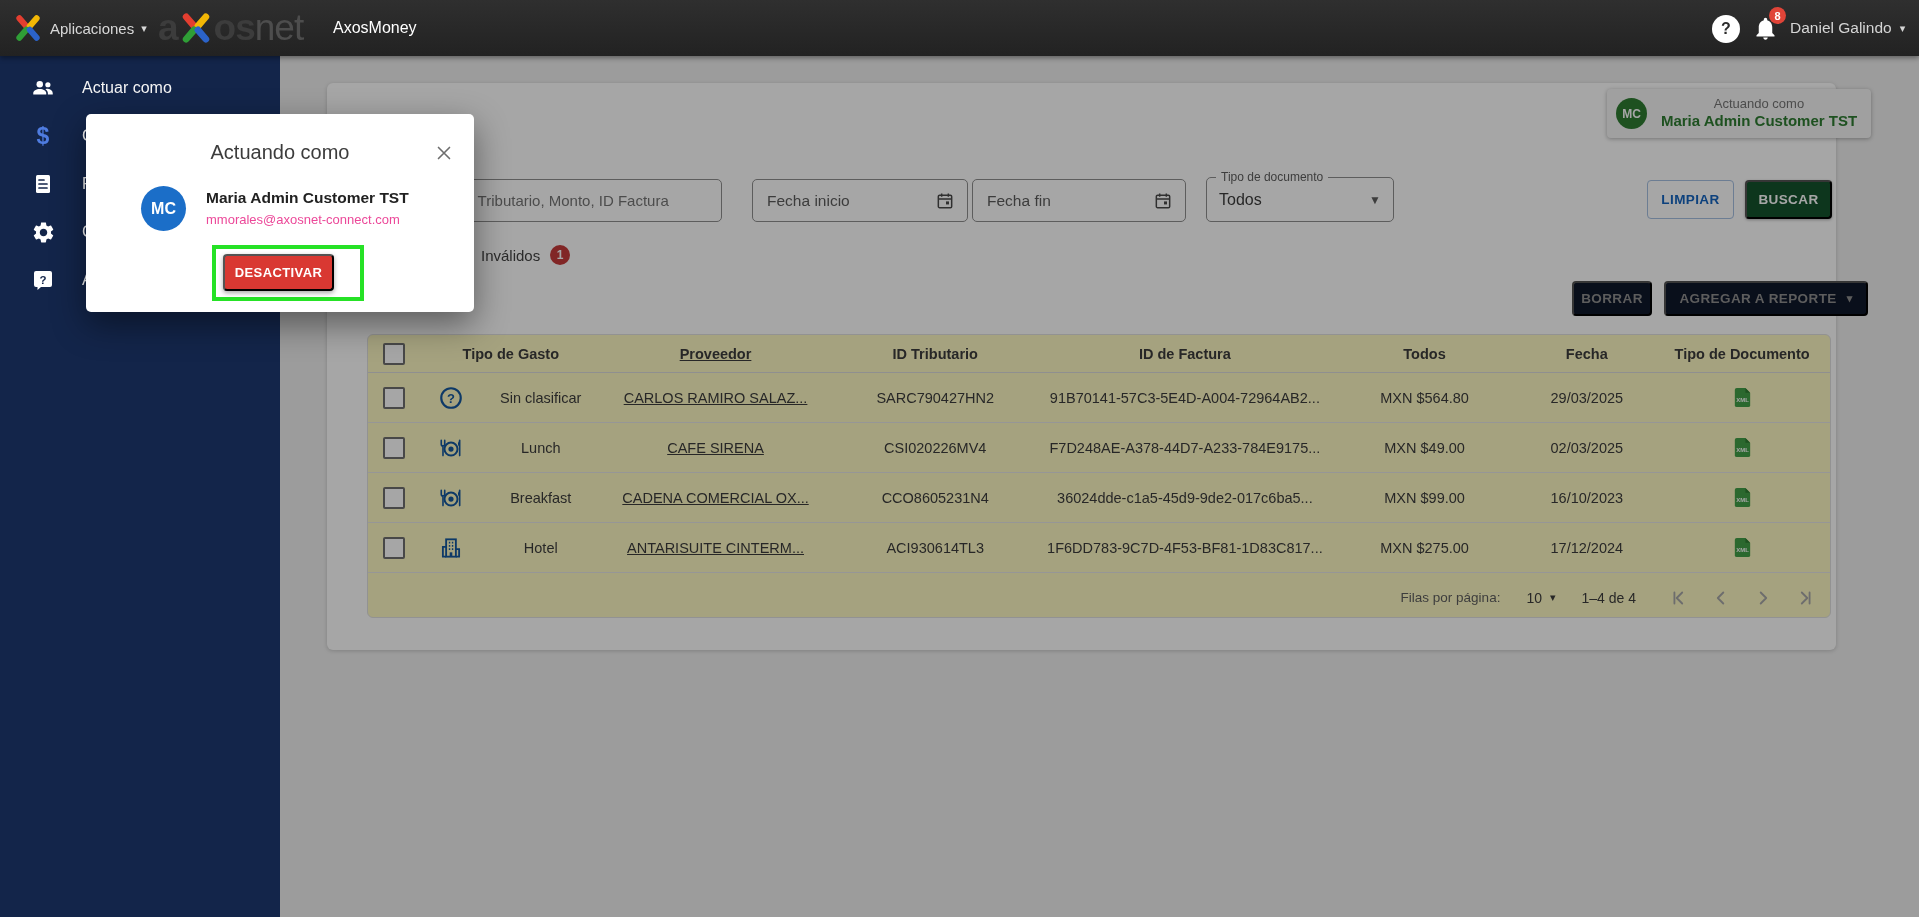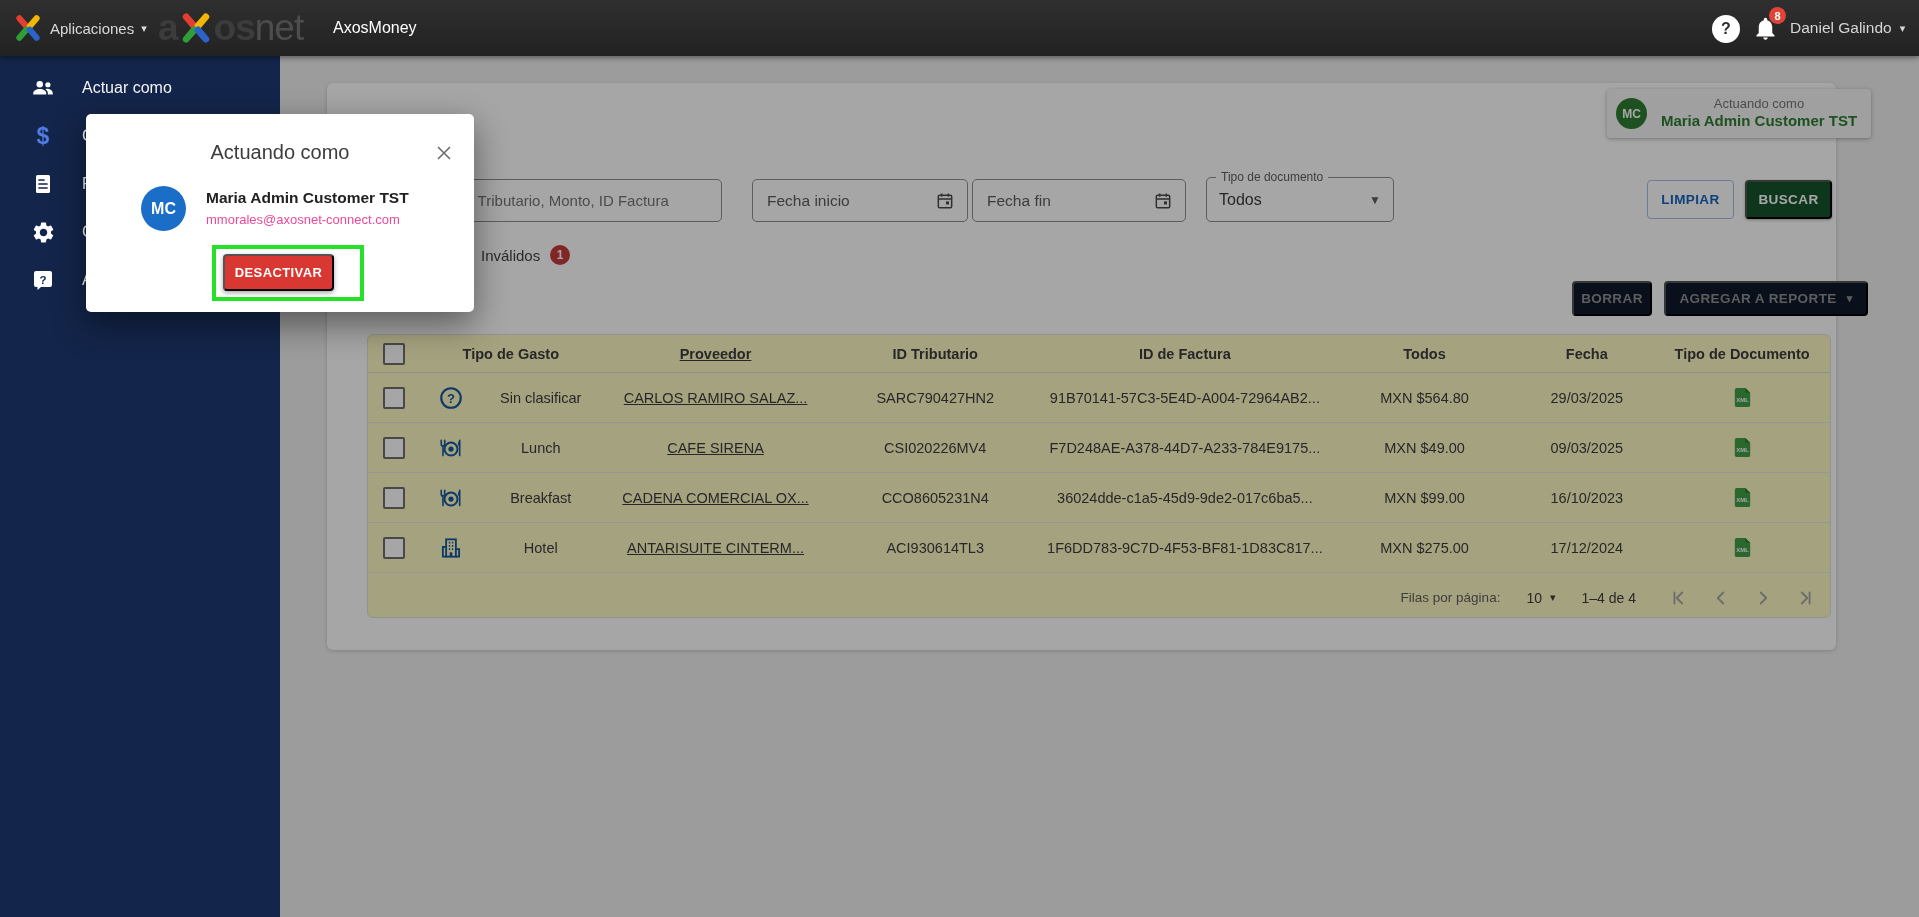--- a/index.html
+++ b/index.html
@@ -306,21 +306,21 @@
               <path d="M3 5v3.5a1.6 1.6 0 0 0 3.2 0V5M4.6 10v9" stroke="currentColor" stroke-width="1.5" fill="none" stroke-linecap="round"></path>
               <path d="M20 5v14" stroke="currentColor" stroke-width="1.5" stroke-linecap="round"></path>
               <path d="M20 5c-2 1.8-2.2 4.4 0 6z" fill="currentColor"></path>
             </svg>
           </div>
           <div class="tc c-type">Lunch</div>
           <div class="tc c-prov">CAFE SIRENA</div>
           <div class="tc c-trib">CSI020226MV4</div>
           <div class="tc c-fact">F7D248AE-A378-44D7-A233-784E9175...</div>
           <div class="tc c-mont">MXN $49.00</div>
-          <div class="tc c-date">09/03/2025</div>
+          <div class="tc c-date">02/03/2025</div>
           <div class="tc c-doc">
             <svg class="xml-icon" viewBox="0 0 24 24">
               <path d="M6 2h9l5 5v13a2 2 0 0 1-2 2H6a2 2 0 0 1-2-2V4a2 2 0 0 1 2-2z" fill="#43a047"></path>
               <path d="M15 2l5 5h-5z" fill="#2e7d32"></path>
               <text x="12" y="17" text-anchor="middle" font-size="6.2" font-weight="bold" fill="#fff" font-family="Liberation Sans, sans-serif">XML</text>
             </svg>
           </div>
         </div>
 
         <div class="t-row">

